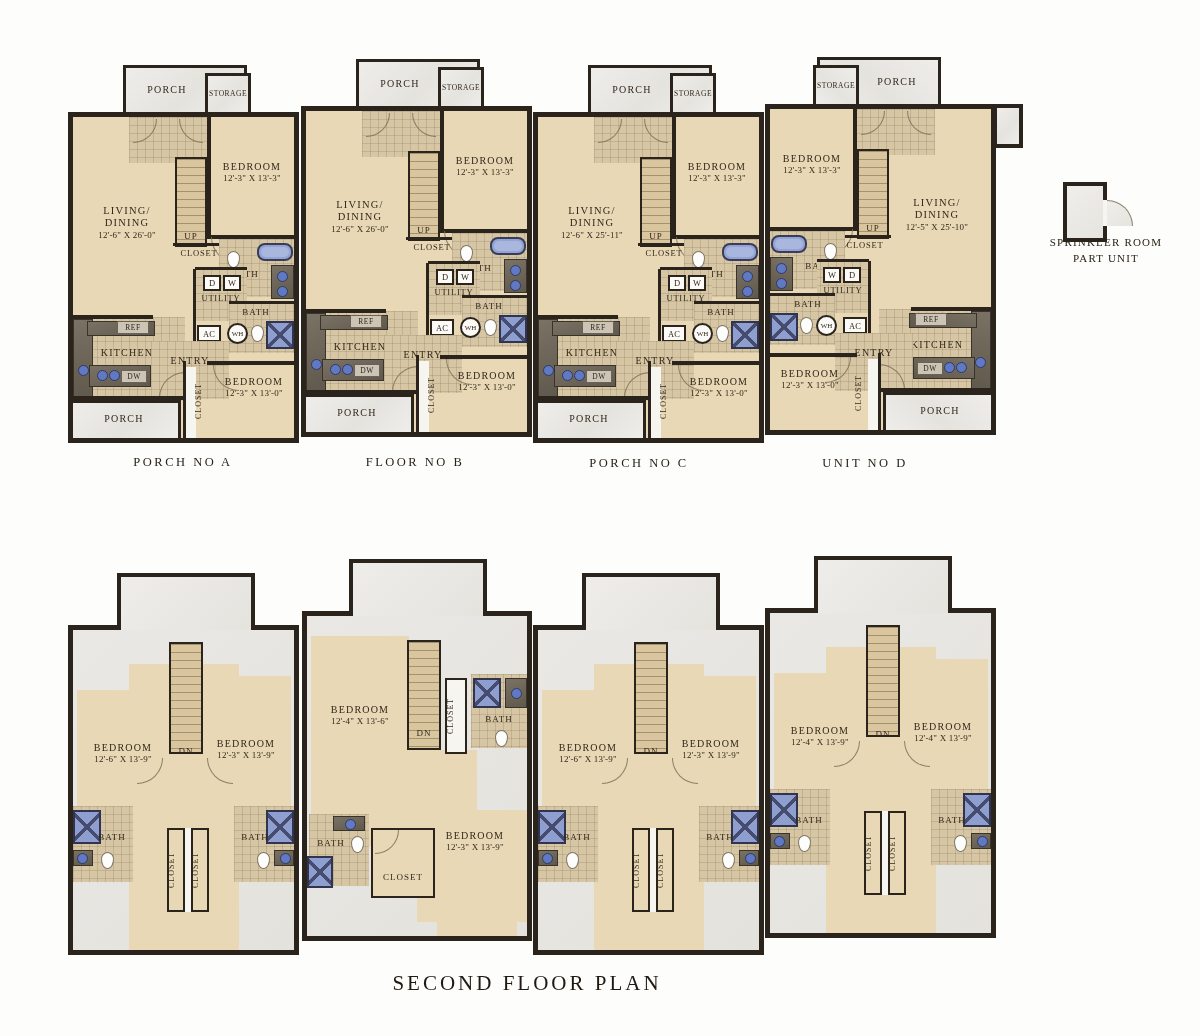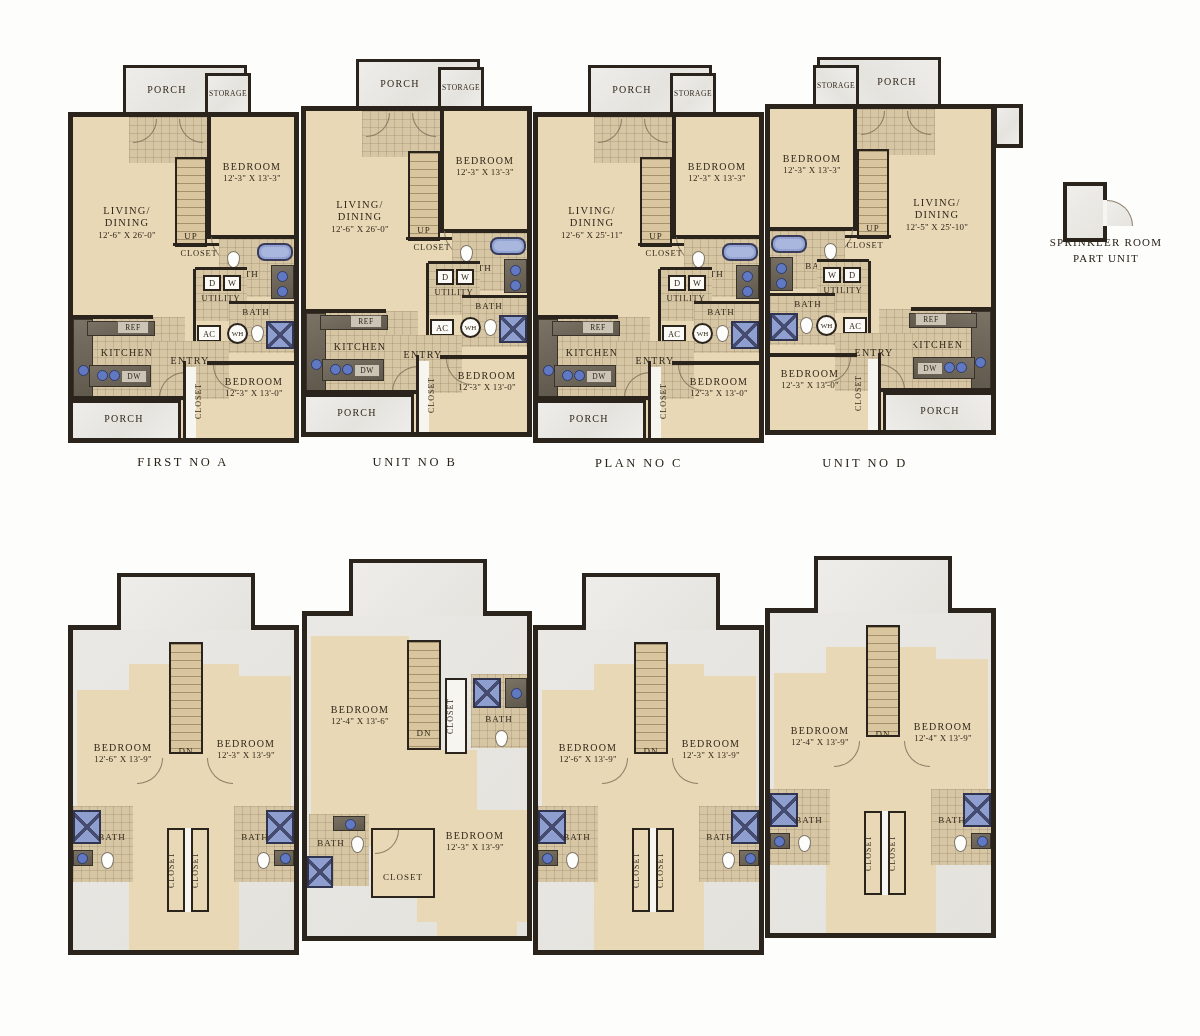--- a/index.html
+++ b/index.html
@@ -582,19 +582,20 @@
   <div class="porchbox" style="left:993px;top:104px;width:30px;height:44px;border-width:4px;"></div>
 
   <div style="position:absolute;left:1063px;top:182px;width:70px;height:66px;">
     <div style="position:absolute;left:0;top:0;width:44px;height:60px;background:linear-gradient(135deg,#f0eeea,#e6e4df);border:4px solid var(--wall);box-sizing:border-box;"></div>
     <div class="gap" style="left:40px;top:18px;width:6px;height:26px;"></div>
     <div class="arc" style="left:44px;top:18px;width:26px;height:26px;border-radius:0 100% 0 0;border-left:none;border-bottom:none;background:linear-gradient(135deg,#f0eeea,#e6e4df);"></div>
   </div>
   <div class="spr-lbl" style="left:1038px;top:236px;width:136px;">SPRINKLER ROOM</div>
   <div class="spr-lbl" style="left:1038px;top:252px;width:136px;">PART UNIT</div>
 
-  <div class="unit-label" style="left:108px;top:455px;width:150px;">FIRST NO A</div>
-  <div class="unit-label" style="left:340px;top:455px;width:150px;">UNIT NO B</div>
-  <div class="unit-label" style="left:564px;top:456px;width:150px;">PLAN NO C</div>
+  <div class="unit-label" style="left:108px;top:455px;width:150px;">PORCH NO A</div>
+  <div class="unit-label" style="left:340px;top:455px;width:150px;">FLOOR NO B</div>
+  <div class="unit-label" style="left:564px;top:456px;width:150px;">PORCH NO C</div>
   <div class="unit-label" style="left:790px;top:456px;width:150px;">UNIT NO D</div>
 
+  <div class="floor-title" style="left:377px;top:971px;width:300px;z-index:10;">SECOND FLOOR PLAN</div>
 
 </div>
 
 </body></html>

